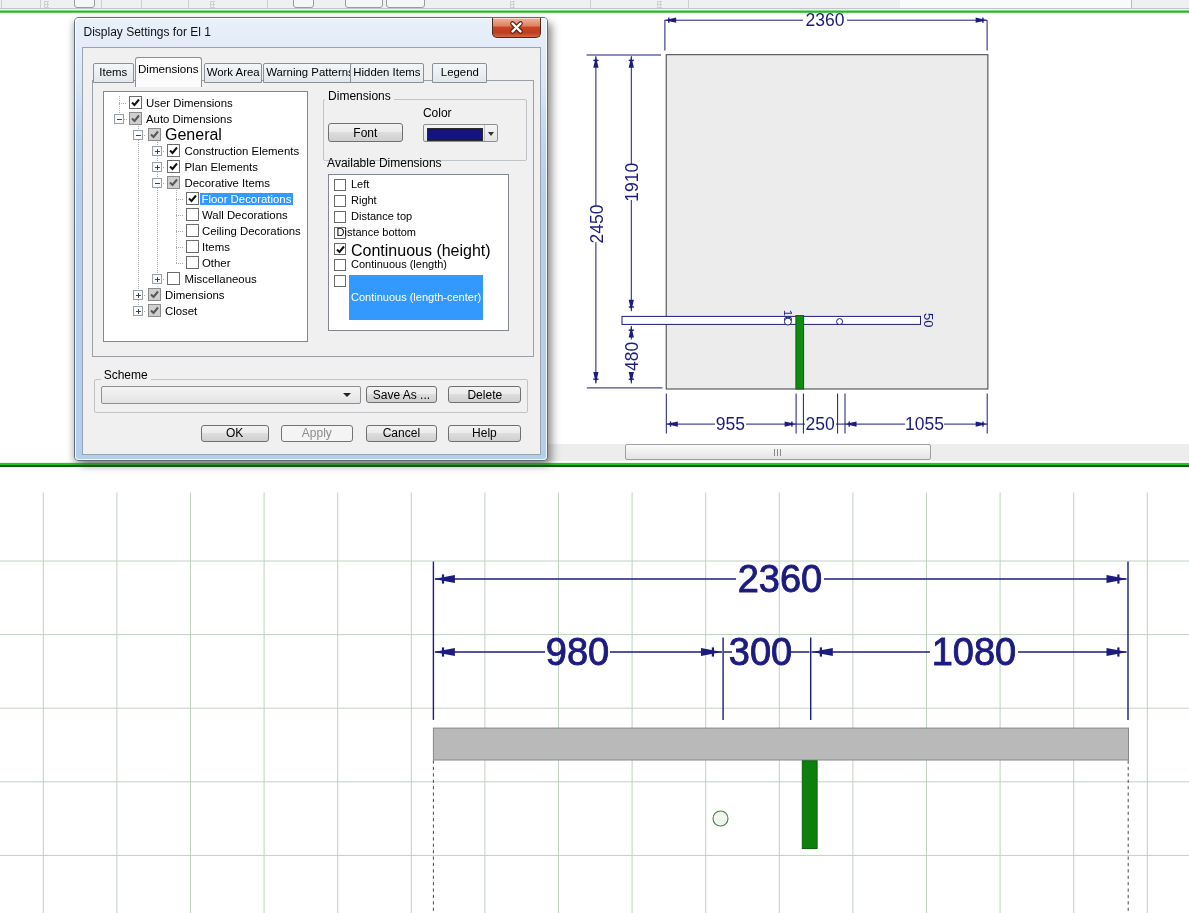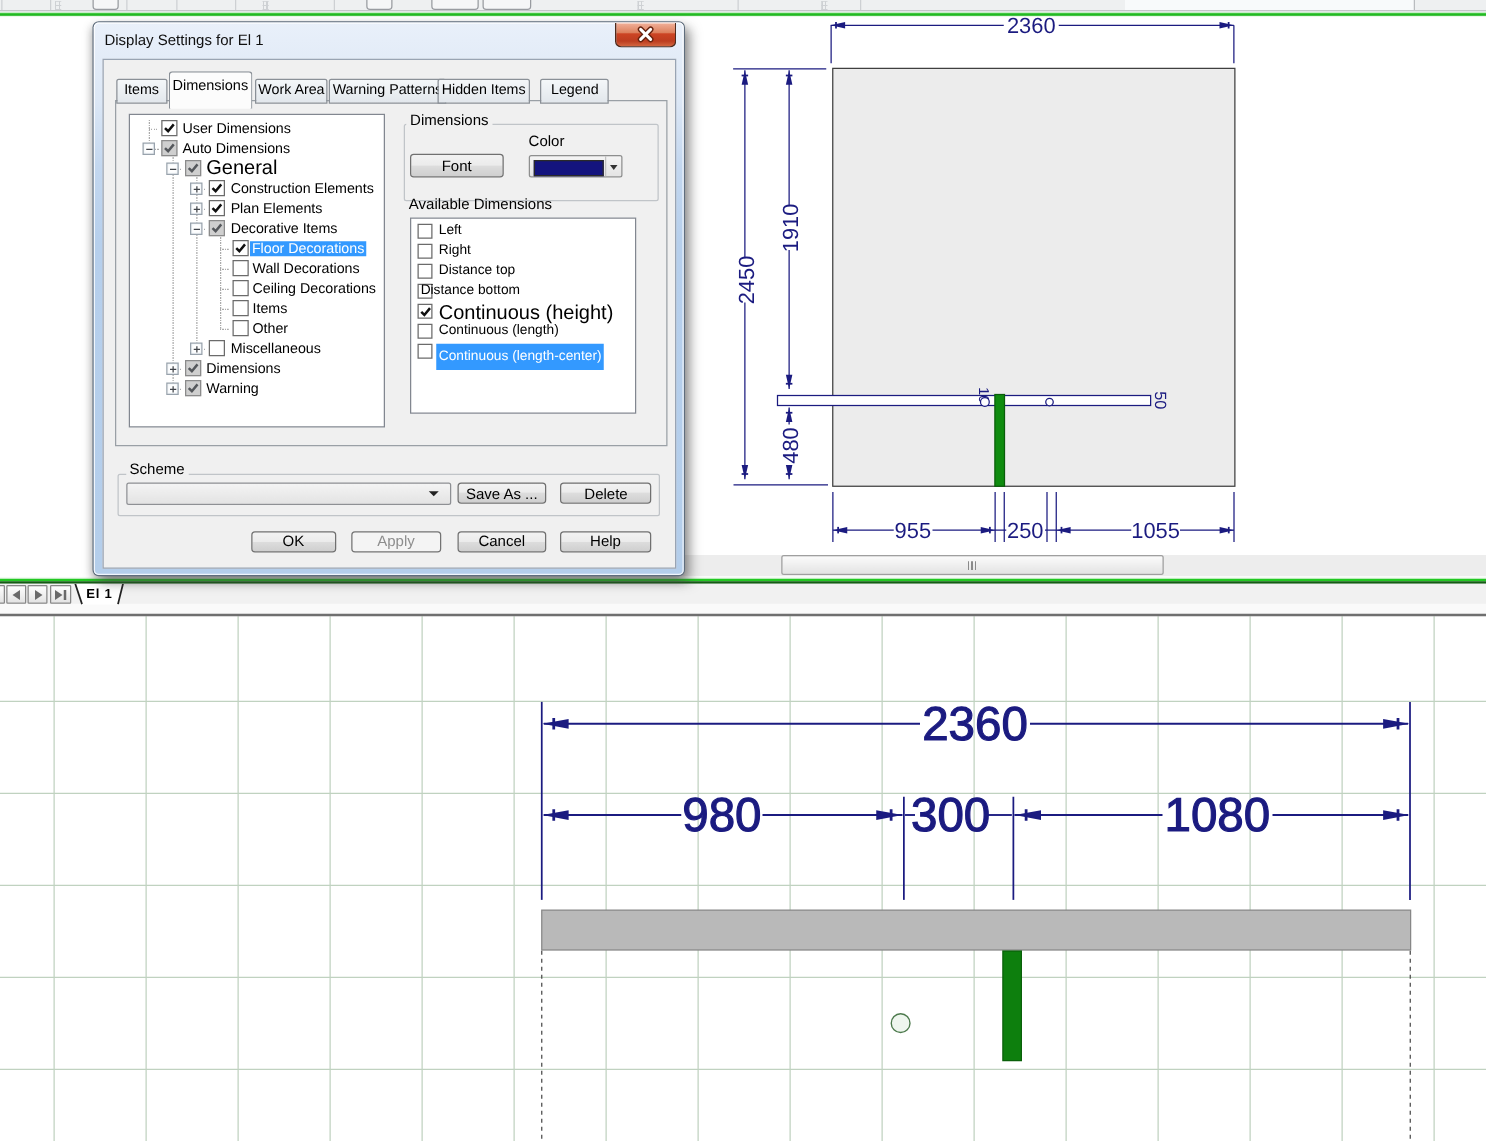--- a/index.html
+++ b/index.html
@@ -149,41 +149,20 @@
 <div style="position:absolute;left:546px;top:443.9px;width:643px;height:17.6px;background:#ededed">
       <div style="position:absolute;left:79.2px;top:0.4px;width:304.3px;height:14.1px;border:1px solid #9f9f9f;border-radius:2px;background:linear-gradient(#fbfbfb,#e3e3e3)">
         <div style="position:absolute;left:148px;top:3.5px;width:8px;height:7px;background:repeating-linear-gradient(to right,#8a8a8a 0 1px,transparent 1px 3px)"></div>
       </div>
     </div>
 <div style="position:absolute;left:0;top:461.8px;width:1189px;height:5.4px">
       <div style="position:absolute;left:0;top:0;width:1189px;height:0.8px;background:#e6f6e6"></div>
       <div style="position:absolute;left:0;top:0.8px;width:1189px;height:2.9px;background:#22c822"></div>
       <div style="position:absolute;left:0;top:3.7px;width:1189px;height:1.7px;background:#145c14"></div>
     </div>
-<div style="position:absolute;left:0;top:467.2px;width:1189px;height:25.4px;background:#f1f1f1">
-      <div style="position:absolute;left:0;top:15.8px;width:1189px;height:8.3px;background:#fafafa"></div>
-      <div style="position:absolute;left:0;top:24.1px;width:1189px;height:1.3px;background:#6f6f6f"></div>
-      <div style="position:absolute;left:-12.7px;top:0.6px;width:14.2px;height:12.9px;border:1px solid #878787;background:linear-gradient(#fefefe,#e3e3e3);border-radius:1px"></div>
-      <div style="position:absolute;left:4.5px;top:0.6px;width:14.2px;height:12.9px;border:1px solid #878787;background:linear-gradient(#fefefe,#e3e3e3);border-radius:1px">
-        <div style="position:absolute;left:4px;top:3px;width:0;height:0;border-top:4px solid transparent;border-bottom:4px solid transparent;border-right:6px solid #6a6a6a"></div>
-      </div>
-      <div style="position:absolute;left:22.2px;top:0.6px;width:14.2px;height:12.9px;border:1px solid #878787;background:linear-gradient(#fefefe,#e3e3e3);border-radius:1px">
-        <div style="position:absolute;left:5px;top:3px;width:0;height:0;border-top:4px solid transparent;border-bottom:4px solid transparent;border-left:6px solid #6a6a6a"></div>
-      </div>
-      <div style="position:absolute;left:40.4px;top:0.6px;width:14.2px;height:12.9px;border:1px solid #878787;background:linear-gradient(#fefefe,#e3e3e3);border-radius:1px">
-        <div style="position:absolute;left:3px;top:3px;width:0;height:0;border-top:4px solid transparent;border-bottom:4px solid transparent;border-left:6px solid #6a6a6a"></div>
-        <div style="position:absolute;left:10px;top:3px;width:1.5px;height:8px;background:#6a6a6a"></div>
-      </div>
-      <svg width="70" height="25" viewBox="0 0 70 25" style="position:absolute;left:50px;top:0">
-        <polygon points="10.2,0 48.4,0 44.5,16.5 15.6,16.5" fill="#ffffff" stroke="none"></polygon>
-        <line x1="10.2" y1="0" x2="15.6" y2="16.3" stroke="#222222" stroke-width="1.4"></line>
-        <line x1="48.4" y1="0" x2="44.4" y2="16.3" stroke="#222222" stroke-width="1.4"></line>
-        <text x="19" y="11.5" font-size="10.5" font-weight="bold" fill="#000" font-family="Liberation Sans, sans-serif" letter-spacing="0.6">El 1</text>
-      </svg>
-    </div>
 <div style="position:absolute;left:75px;top:18px;width:472px;height:442px;z-index:9;border-radius:4px;background:linear-gradient(#e9f0fa,#dce7f5 14%,#c3d7ef 26%,#b6cfec 40%,#b4ceeb);box-shadow:0 0 0 1px #5f6d7d, inset 0 0 0 1px rgba(255,255,255,.8), 5px 5px 9px rgba(60,60,60,.55), -2px 3px 7px rgba(80,80,80,.4);font-family:'Liberation Sans',sans-serif">
       <div style="position:absolute;left:8.5px;top:7px;font-size:12px;color:#101010">Display Settings for El 1</div>
       <div style="position:absolute;left:417px;top:0px;width:47px;height:19px;border:1px solid #4e2a1c;border-top:none;border-radius:0 0 5px 5px;background:linear-gradient(#f2b29c,#dd825f 42%,#cc4424 48%,#bc3d20 78%,#d36640);box-shadow:inset 0 1px 0 rgba(255,255,255,.55);z-index:10">
         <svg width="47" height="19" style="position:absolute;left:0;top:0">
           <g stroke="#66220e" stroke-width="4.6" stroke-linecap="round">
             <line x1="19.5" y1="5.5" x2="27.5" y2="13.5"></line>
             <line x1="27.5" y1="5.5" x2="19.5" y2="13.5"></line>
           </g>
           <g stroke="#ffffff" stroke-width="2.4" stroke-linecap="round">
             <line x1="19.5" y1="5.5" x2="27.5" y2="13.5"></line>
@@ -304,21 +283,21 @@
           <div style="position:absolute;left:82.5px;top:240.39999999999998px;font-size:11.4px;color:#000;white-space:nowrap;line-height:14px">Dimensions</div>
           <div style="position:absolute;left:50.8px;top:258.7px;width:8px;height:8px;background:#fff;border:1px solid #98a2ac;box-shadow:inset 0 0 2px #dfe8f0">
             <div style="position:absolute;left:1.5px;top:3.5px;width:5px;height:1px;background:#40444a"></div>
             <div style="position:absolute;left:3.5px;top:1.5px;width:1px;height:5px;background:#40444a"></div>
           </div>
           <div style="position:absolute;left:65px;top:256.7px;width:11px;height:11px;background:#cfcfcf;border:1px solid #8b8b8b">
             <svg width="13" height="13" style="position:absolute;left:-1px;top:-1px">
               <polyline points="3,6.5 5.5,9 10,3.5" fill="none" stroke="#55585c" stroke-width="2"></polyline>
             </svg>
           </div>
-          <div style="position:absolute;left:82.5px;top:256.4px;font-size:11.4px;color:#000;white-space:nowrap;line-height:14px">Warning</div>
+          <div style="position:absolute;left:82.5px;top:256.4px;font-size:11.4px;color:#000;white-space:nowrap;line-height:14px">Closet</div>
         </div>
         <div style="position:absolute;left:240.7px;top:51.5px;width:202px;height:60px;border:1px solid #c0c4c8;border-radius:2px;z-index:4"></div>
         <div style="position:absolute;left:242.6px;top:41px;background:#f0f0f0;padding:0 3px;font-size:12px;z-index:5">Dimensions</div>
         <div style="position:absolute;left:340.4px;top:58.5px;font-size:12px;z-index:5">Color</div>
         <div style="position:absolute;z-index:5;left:245.6px;top:75.7px;width:72.5px;height:17.3px;border:1px solid #707070;background:linear-gradient(#f2f2f2,#ebebeb 50%,#dddddd 50%,#cfcfcf);border-radius:3px;font-size:12px;display:flex;align-items:center;justify-content:center">Font</div>
         <div style="position:absolute;z-index:5;left:340.4px;top:76.6px;width:73.4px;height:16.4px;border:1px solid #8e8f8f;background:linear-gradient(#f5f5f5,#e4e4e4);border-radius:2px">
           <div style="position:absolute;left:3px;top:2.5px;width:54px;height:11px;background:#14147e;border:1px solid #2a2a2a"></div>
           <div style="position:absolute;right:12px;top:0;width:1px;height:16.4px;background:#c2c2c2"></div>
           <div style="position:absolute;right:3.5px;top:6.5px;width:0;height:0;border-left:3.5px solid transparent;border-right:3.5px solid transparent;border-top:4px solid #333"></div>
         </div>
@@ -334,21 +313,21 @@
           <div style="position:absolute;left:8px;top:51.6px;font-size:11.0px;white-space:nowrap">Distance bottom</div>
           <div style="position:absolute;left:5.5px;top:68.4px;width:10px;height:10px;background:#fff;border:1px solid #6b6b6b">
             <svg width="12" height="12" style="position:absolute;left:-1px;top:-1px">
               <polyline points="3,6.5 5.5,9 10,3.5" fill="none" stroke="#111" stroke-width="2"></polyline>
             </svg>
           </div>
           <div style="position:absolute;left:22.5px;top:67.60000000000001px;font-size:16px;white-space:nowrap">Continuous (height)</div>
           <div style="position:absolute;left:5.5px;top:84.4px;width:10px;height:10px;background:#fff;border:1px solid #6b6b6b"></div>
           <div style="position:absolute;left:22.5px;top:83.60000000000001px;font-size:11.0px;white-space:nowrap">Continuous (length)</div>
           <div style="position:absolute;left:5.5px;top:100.4px;width:10px;height:10px;background:#fff;border:1px solid #6b6b6b"></div>
-          <div style="position:absolute;left:20.5px;top:100.10000000000001px;height:13px;background:#3399ff;color:#fff;font-size:11.0px;line-height:13px;padding:4px 2px;white-space:nowrap">Continuous (length-center)</div>
+          <div style="position:absolute;left:20.5px;top:100.10000000000001px;height:13px;background:#3399ff;color:#fff;font-size:11.0px;line-height:13px;padding:16px 2px;white-space:nowrap">Continuous (length-center)</div>
         </div>
         <div style="position:absolute;left:11.1px;top:331.1px;width:432px;height:32.5px;border:1px solid #c0c4c8;border-radius:2px;z-index:2"></div>
         <div style="position:absolute;left:18.2px;top:320.6px;background:#f0f0f0;padding:0 3px;font-size:12px;z-index:3">Scheme</div>
         <div style="position:absolute;z-index:4;left:18.8px;top:338.6px;width:258px;height:16.2px;border:1px solid #8e9094;background:linear-gradient(#f4f4f4,#e3e3e3);border-radius:2px">
           <div style="position:absolute;right:9px;top:6px;width:0;height:0;border-left:4px solid transparent;border-right:4px solid transparent;border-top:4.5px solid #222"></div>
         </div>
         <div style="position:absolute;left:283.4px;top:338.6px;width:69px;height:15.100000000000001px;border:1px solid #707070;background:linear-gradient(#f2f2f2,#ebebeb 50%,#dddddd 50%,#cfcfcf);color:#000;border-radius:3px;font-size:12px;display:flex;align-items:center;justify-content:center">Save As ...</div>
         <div style="position:absolute;left:365.8px;top:338.6px;width:71px;height:15.100000000000001px;border:1px solid #707070;background:linear-gradient(#f2f2f2,#ebebeb 50%,#dddddd 50%,#cfcfcf);color:#000;border-radius:3px;font-size:12px;display:flex;align-items:center;justify-content:center">Delete</div>
         <div style="position:absolute;left:118.2px;top:377.3px;width:66px;height:15px;border:1px solid #707070;background:linear-gradient(#f2f2f2,#ebebeb 50%,#dddddd 50%,#cfcfcf);color:#000;border-radius:3px;font-size:12px;display:flex;align-items:center;justify-content:center">OK</div>
         <div style="position:absolute;left:198.3px;top:377.3px;width:70px;height:15px;border:1px solid #737373;background:#f4f4f4;color:#8d8d8d;border-radius:3px;font-size:12px;display:flex;align-items:center;justify-content:center">Apply</div>

